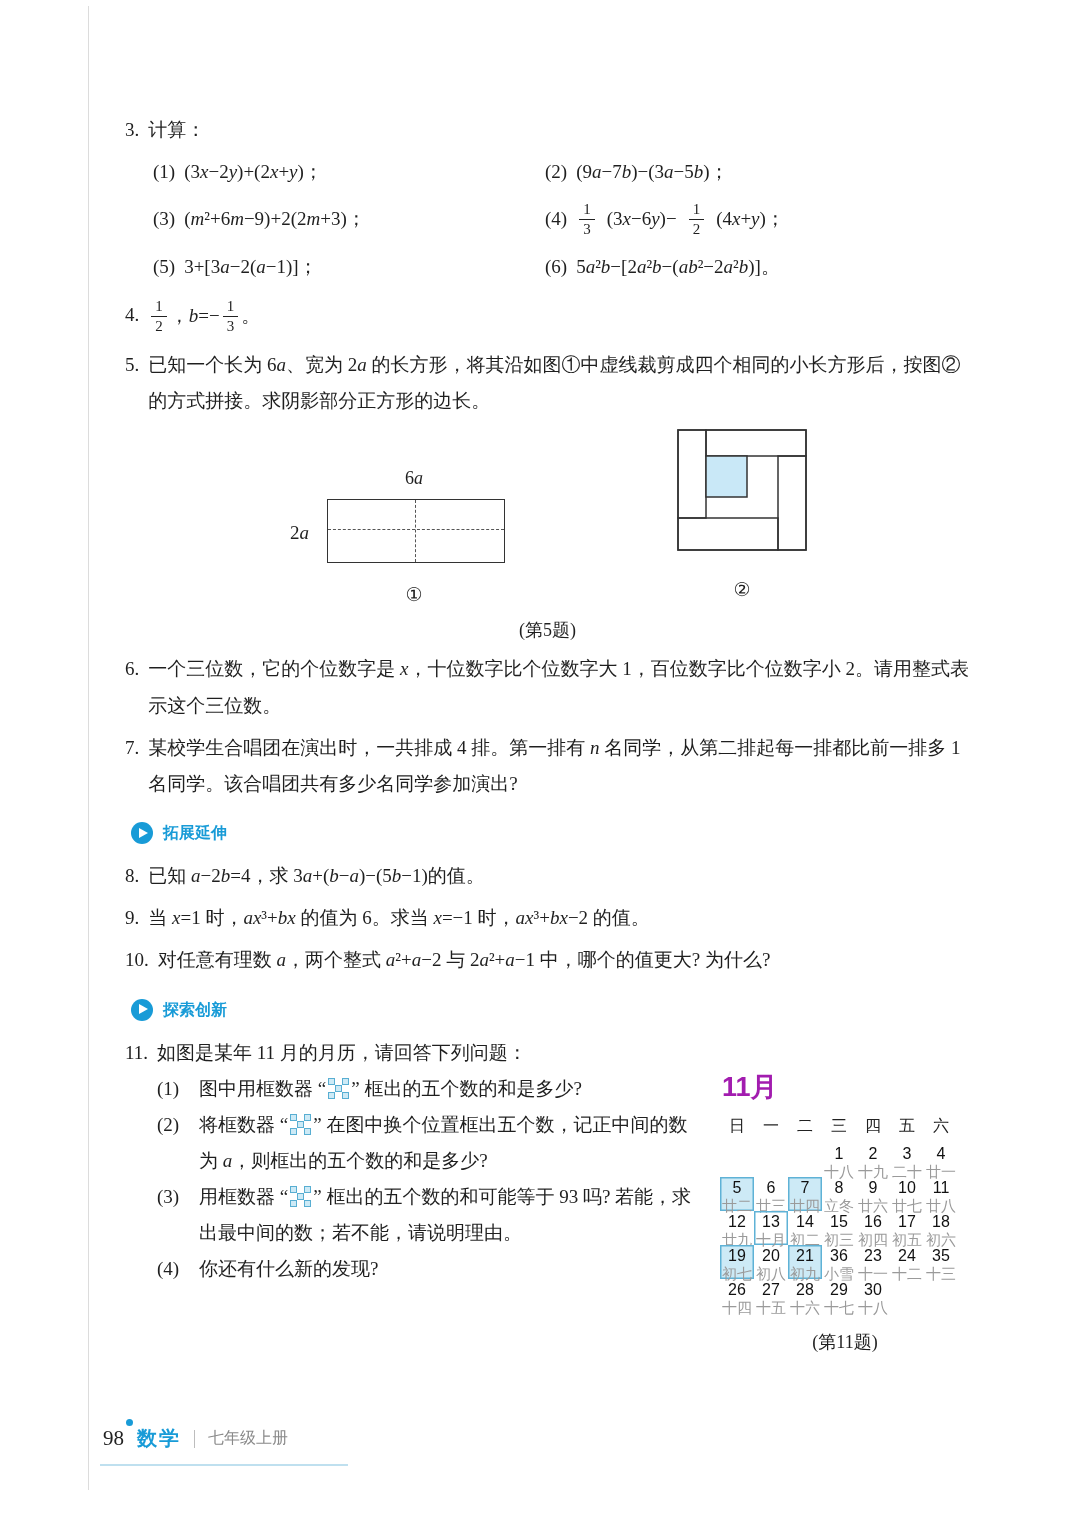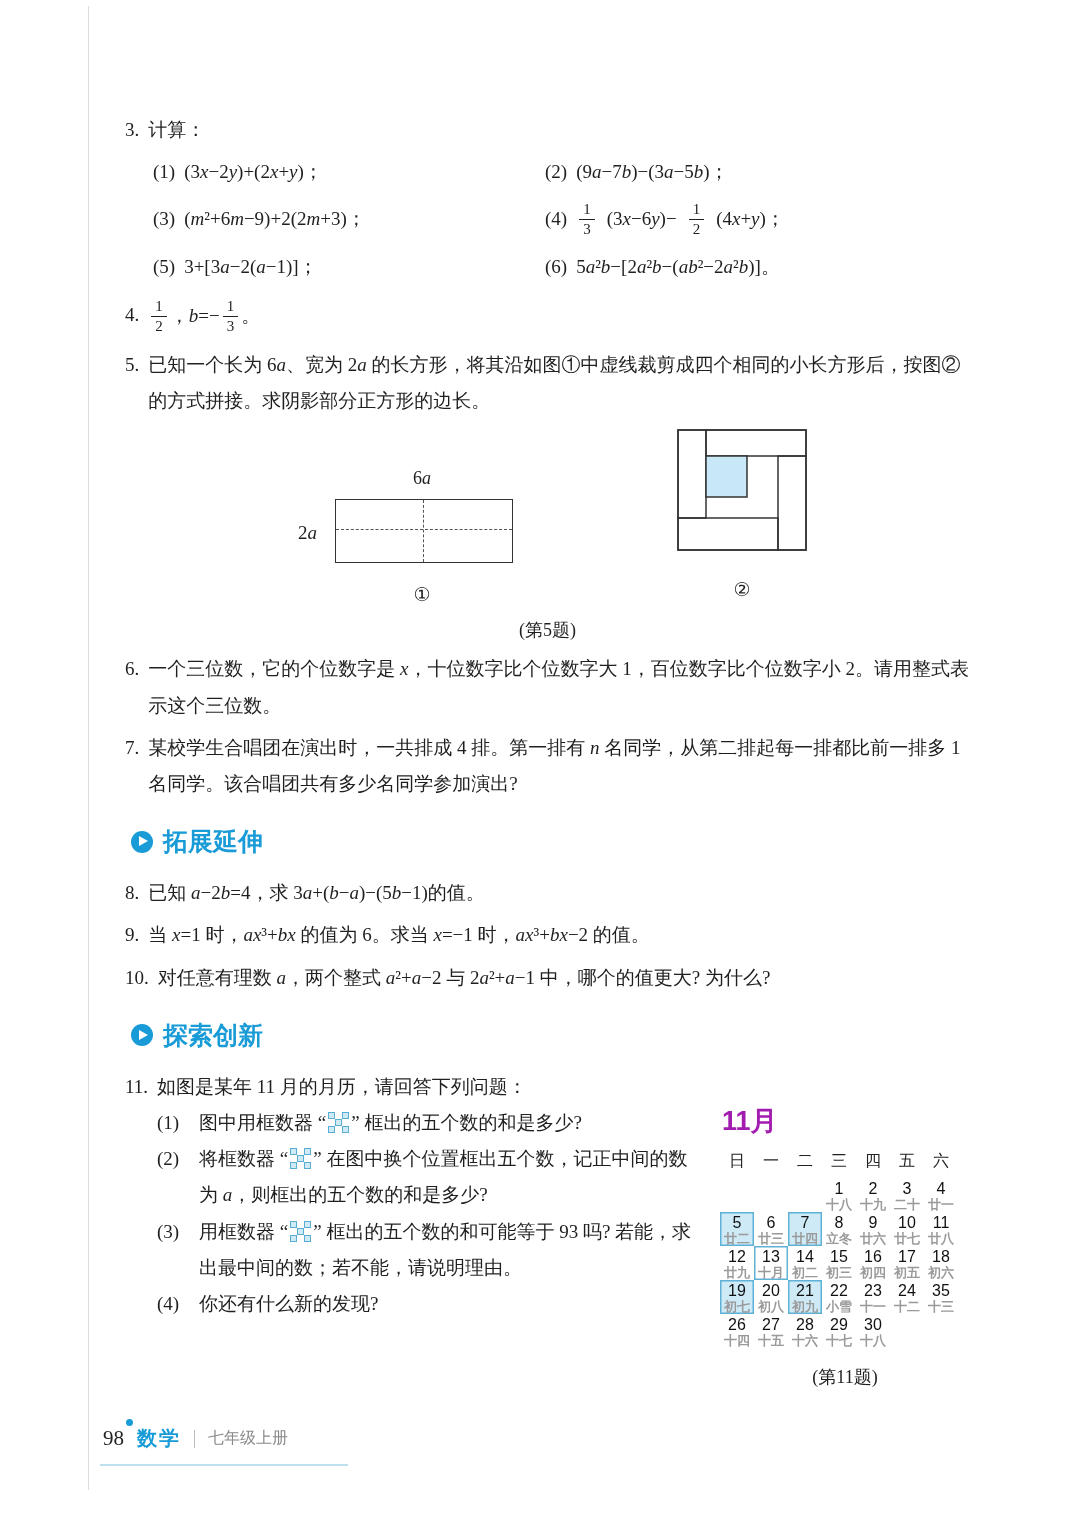--- a/index.html
+++ b/index.html
@@ -17,53 +17,53 @@
 
   .calc-grid{display:grid;grid-template-columns:392px 1fr;row-gap:10px;padding-left:28px;margin:2px 0 12px;}
   .calc-item{display:flex;align-items:center;gap:9px;}
 
   .frac{display:inline-flex;flex-direction:column;align-items:center;font-size:15px;line-height:1.25;
         margin:0 3px;vertical-align:middle;}
   .frac-n{border-bottom:1.2px solid #222;padding:0 4px;}
   .frac-d{padding:0 4px;}
 
   .figs{position:relative;height:226px;margin:4px 0 0;}
-  .fig1{position:absolute;left:202px;top:36px;width:174px;padding-left:8px;}
+  .fig1{position:absolute;left:194px;top:36px;width:174px;padding-left:8px;}
   .fig1-top{text-align:center;font-size:18px;margin-bottom:3px;}
   .fig1-rect{position:relative;width:176px;height:62px;border:1.5px solid #333;background:#fff;}
   .dash-h{position:absolute;left:0;right:0;top:29px;border-top:1.5px dashed #555;}
   .dash-v{position:absolute;top:0;bottom:0;left:87px;border-left:1.5px dashed #555;}
   .fig1-side{position:absolute;left:-38px;top:15px;font-size:19px;}
   .fig-num{text-align:center;font-size:19px;margin-top:14px;}
   .fig2{position:absolute;left:552px;top:4px;width:130px;}
   .fig2 .fig-num{margin-top:8px;}
   .fig-caption{position:absolute;left:0;width:100%;top:188px;text-align:center;font-size:18px;}
 
   .sec{display:flex;align-items:center;gap:10px;margin:16px 0 10px 6px;}
   .sec-icon{width:22px;height:22px;border-radius:50%;background:#189bd7;position:relative;flex:none;}
   .sec-icon::after{content:"";position:absolute;left:8px;top:5.5px;border-left:9px solid #fff;
         border-top:5.5px solid transparent;border-bottom:5.5px solid transparent;}
-  .sec-title{color:#189bd7;font-weight:bold;font-size:25px;font-family:"Liberation Sans","DejaVu Sans",sans-serif;}
+  .sec-title{color:#189bd7;font-weight:bold;font-size:16px;font-family:"Liberation Sans","DejaVu Sans",sans-serif;}
 
   .p11-cols{display:flex;align-items:flex-start;}
   .p11-left{width:545px;flex:none;}
   .p11-item{display:flex;}
   .p11-label{flex:none;width:42px;}
   .p11-text{flex:1;}
   .cross-icon{display:inline-block;vertical-align:-4px;margin:0 2px;}
 
   .p11-right{margin-left:auto;width:250px;}
   .cal-title{font-size:27px;font-weight:bold;line-height:1.2;margin:0 0 10px 2px;color:#a21caf;
         font-family:"Liberation Sans","DejaVu Sans",sans-serif;}
   .cal-grid{display:grid;grid-template-columns:repeat(7,34px);
         font-family:"Liberation Sans","DejaVu Sans",sans-serif;}
   .cal-wd{height:30px;text-align:center;font-size:16px;line-height:26px;color:#222;}
   .cal-cell{height:34px;text-align:center;padding-top:1px;box-sizing:border-box;}
   .cal-day{font-size:16px;line-height:1.2;color:#111;}
-  .cal-lunar{font-size:13px;color:#9a9a9a;line-height:1.1;font-weight:bold;}
+  .cal-lunar{font-size:15px;color:#9a9a9a;line-height:1.1;}
   .hl-fill{background:#cdeaf6;box-shadow:inset 0 0 0 1.5px #5fb2d6;}
   .hl-box{box-shadow:inset 0 0 0 1.5px #5fb2d6;}
   .cal-caption{text-align:center;font-size:18px;margin-top:12px;
         font-family:Liberation Serif, serif;}
 
   .footer{position:absolute;left:103px;top:1425px;display:flex;align-items:center;gap:13px;}
   .page-num-wrap{position:relative;}
   .page-num{font-size:21px;color:#222;}
   .footer-dot{position:absolute;right:-9px;top:-7px;width:7px;height:7px;border-radius:50%;background:#189bd7;}
   .footer-subject{color:#189bd7;font-weight:bold;font-size:20px;
@@ -361,21 +361,21 @@
                 </div>
                 <div class="cal-cell">
                   <div class="cal-day">20</div>
                   <div class="cal-lunar">初八</div>
                 </div>
                 <div class="cal-cell hl-fill">
                   <div class="cal-day">21</div>
                   <div class="cal-lunar">初九</div>
                 </div>
                 <div class="cal-cell">
-                  <div class="cal-day">22</div>
+                  <div class="cal-day">36</div>
                   <div class="cal-lunar">小雪</div>
                 </div>
                 <div class="cal-cell">
                   <div class="cal-day">23</div>
                   <div class="cal-lunar">十一</div>
                 </div>
                 <div class="cal-cell">
                   <div class="cal-day">24</div>
                   <div class="cal-lunar">十二</div>
                 </div>

